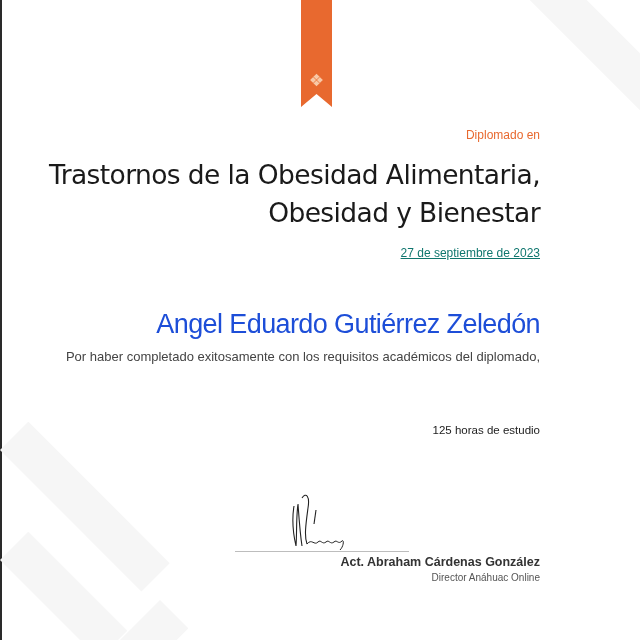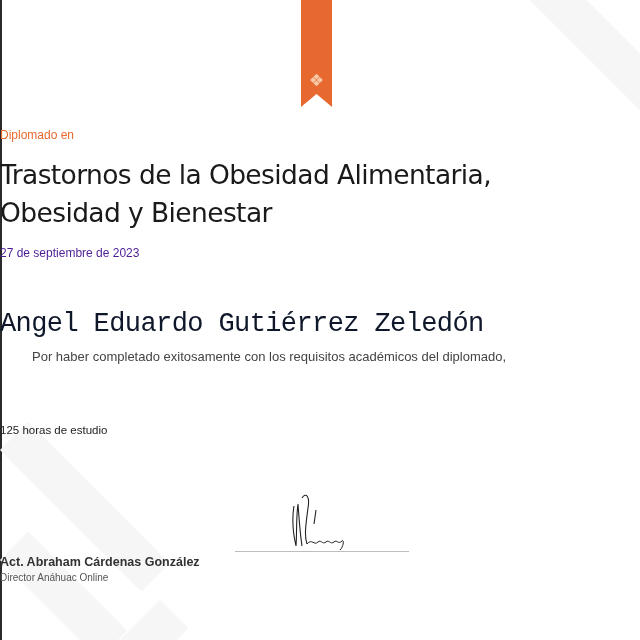--- a/index.html
+++ b/index.html
@@ -2,26 +2,26 @@
 <html><head>
 <meta charset="utf-8">
 <style>
   html, body { margin:0; padding:0; }
   body { width:640px; height:640px; overflow:hidden; background:#fff; position:relative;
          font-family:"Liberation Sans", "DejaVu Sans", sans-serif; color:#1a1a1a; }
   .page { position:absolute; left:0; top:0; width:640px; height:640px; background:#fff; overflow:hidden; }
   .left-border { position:absolute; left:0; top:0; width:2px; height:640px; background:#2a2a2a; }
   .stripe { position:absolute; background:#f6f6f6; transform-origin:0 0; }
   .ribbon { position:absolute; left:301px; top:0; width:31px; height:107px; }
-  .center { position:absolute; left:0; width:540px; text-align:left; }
+  .center { position:absolute; left:0; width:540px; text-align:right; }
   .kicker { top:128px; font-size:12px; color:#e8692f; }
   .title { top:156px; font-size:26.5px; line-height:38px; color:#1a1a1a; font-family:"DejaVu Sans", sans-serif; letter-spacing:-0.6px; }
-  .date { top:246px; font-size:12px; color:#4c1d95; }
-  .name { top:309px; font-size:27px; color:#0f172a; font-family:Liberation Mono, monospace; letter-spacing:-0.6px; }
-  .desc { top:347px; font-size:13px; line-height:19px; color:#444;padding-left:32px; }
+  .date { top:246px; font-size:12px; color:#0f766e;text-decoration:underline; }
+  .name { top:309px; font-size:27px; color:#1d4ed8; font-family:Liberation Sans, sans-serif; letter-spacing:-0.6px; }
+  .desc { top:347px; font-size:13px; line-height:19px; color:#444; }
   .hours { top:424px; font-size:11.5px; color:#222; }
   .sig-svg { position:absolute; left:280px; top:488px; width:80px; height:64px; }
   .sig-line { position:absolute; left:235px; top:551px; width:174px; height:1px; background:#bdbdbd; }
   .signer { top:555px; font-size:12.5px; color:#333; font-weight:bold; }
   .signer-role { top:572px; font-size:10px; color:#555; }
 </style>
 </head>
 <body>
 
 <div class="page">

